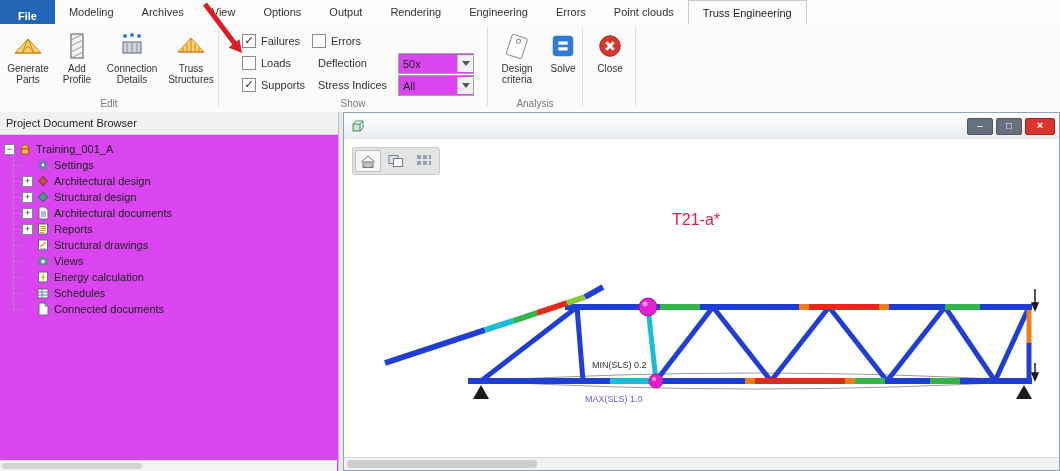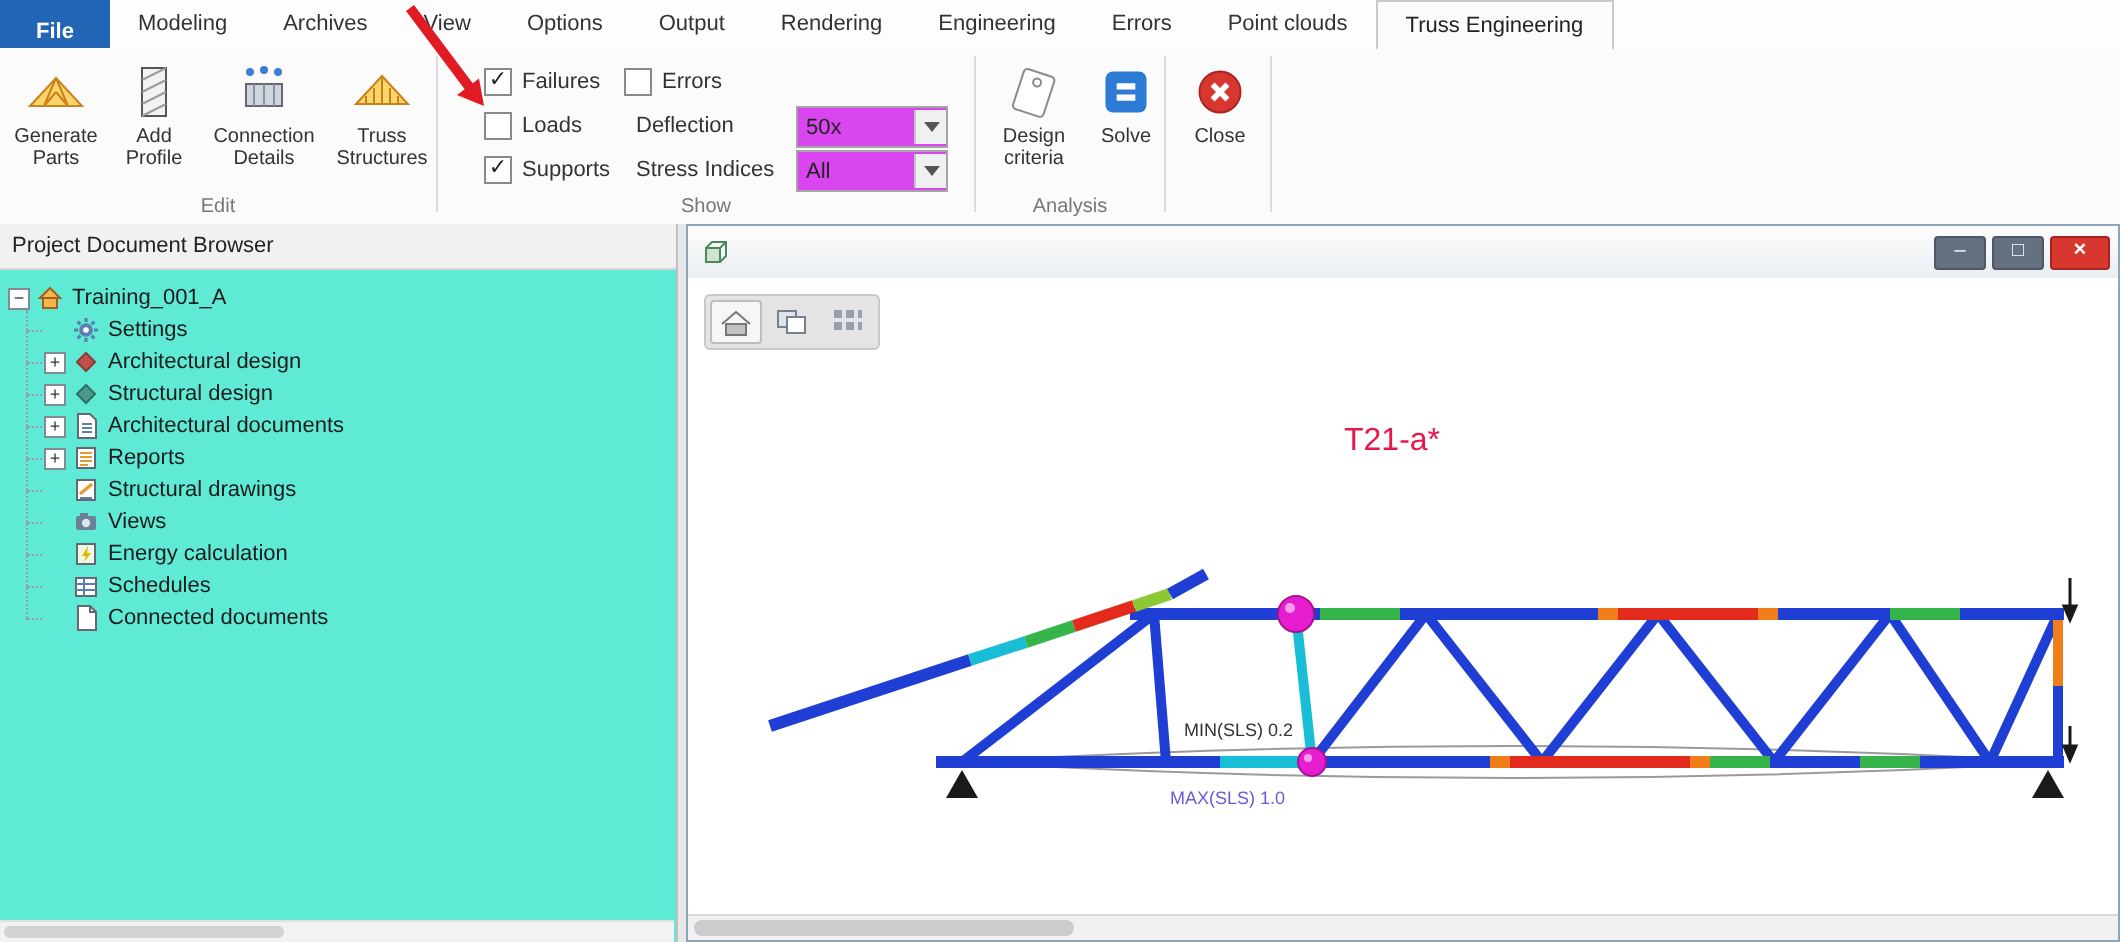--- a/index.html
+++ b/index.html
@@ -26,21 +26,21 @@
   .ddlabel{position:absolute;color:#333;}
   .dd{position:absolute;width:74px;height:19px;border:1px solid #a5a5a5;background:#d946ef;display:flex;align-items:center;}
   .ddv{flex:1;padding-left:4px;color:#222;}
   .dda{width:15px;height:17px;background:#eef0f2;border-left:1px solid #c5c5c5;display:flex;align-items:center;justify-content:center;}
   .dda::after{content:"";border-left:4px solid transparent;border-right:4px solid transparent;border-top:5px solid #555;}
 
   
   .arrow-overlay{position:absolute;left:195px;top:0;width:70px;height:64px;z-index:9;pointer-events:none;}
 
   
-  .left-panel{position:absolute;left:0;top:112px;width:339px;height:359px;background:#5eead4;border-right:1px solid #c0c0c0;box-sizing:border-box;}
+  .left-panel{position:absolute;left:0;top:112px;width:339px;height:359px;background:#d946ef;border-right:1px solid #c0c0c0;box-sizing:border-box;}
   .panel-header{height:22px;line-height:22px;background:#f1f1f1;border-bottom:1px solid #d5d5d5;padding-left:6px;color:#222;}
   .tree{padding:6px 0 0 4px;}
   .trow{display:flex;align-items:center;height:16px;position:relative;}
   .trow .exp{width:11px;height:11px;box-sizing:border-box;border:1px solid #848a94;background:#fff;font-size:9px;line-height:9px;text-align:center;margin-right:3px;flex:none;position:relative;z-index:1;color:#333;}
   .exp.minus::after{content:"\2212";}
   .exp.plus::after{content:"+";}
   .exp.none{border:none;background:transparent;}
   .ticon{width:14px;height:14px;flex:none;margin-right:4px;}
   .tlabel{white-space:nowrap;color:#1c1c1c;}
   .tree-children{position:relative;margin-left:18px;}

